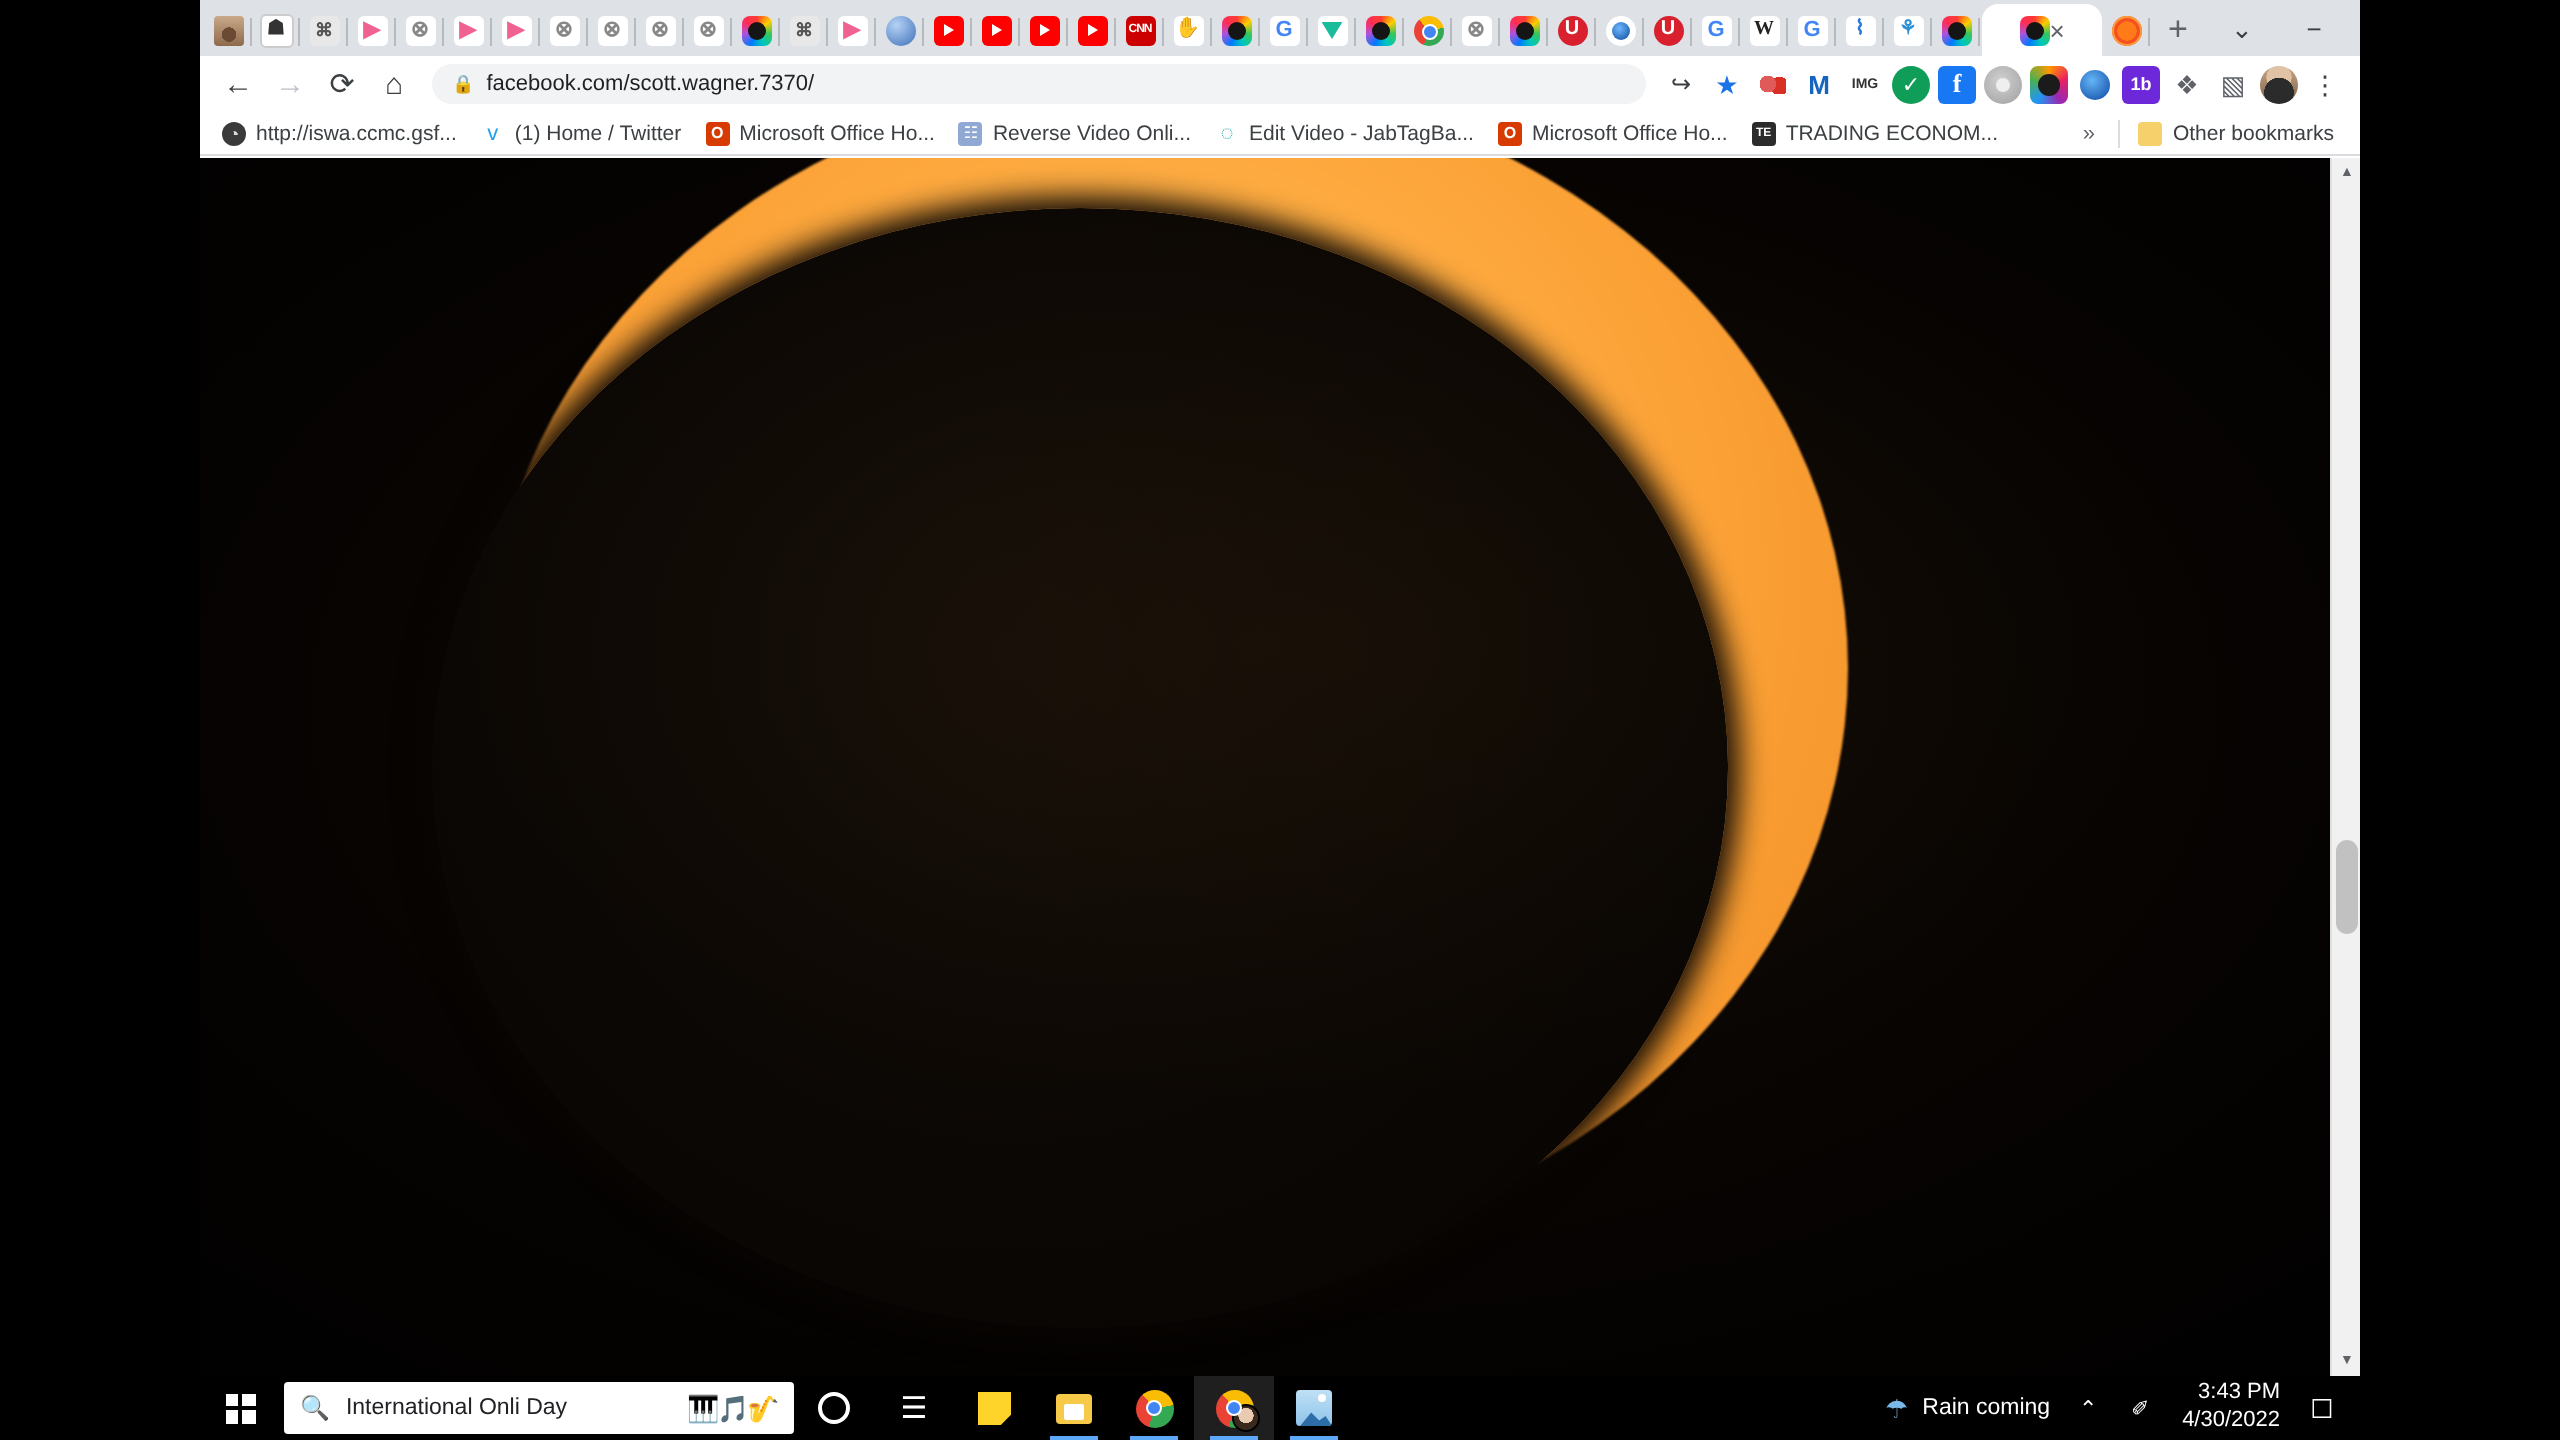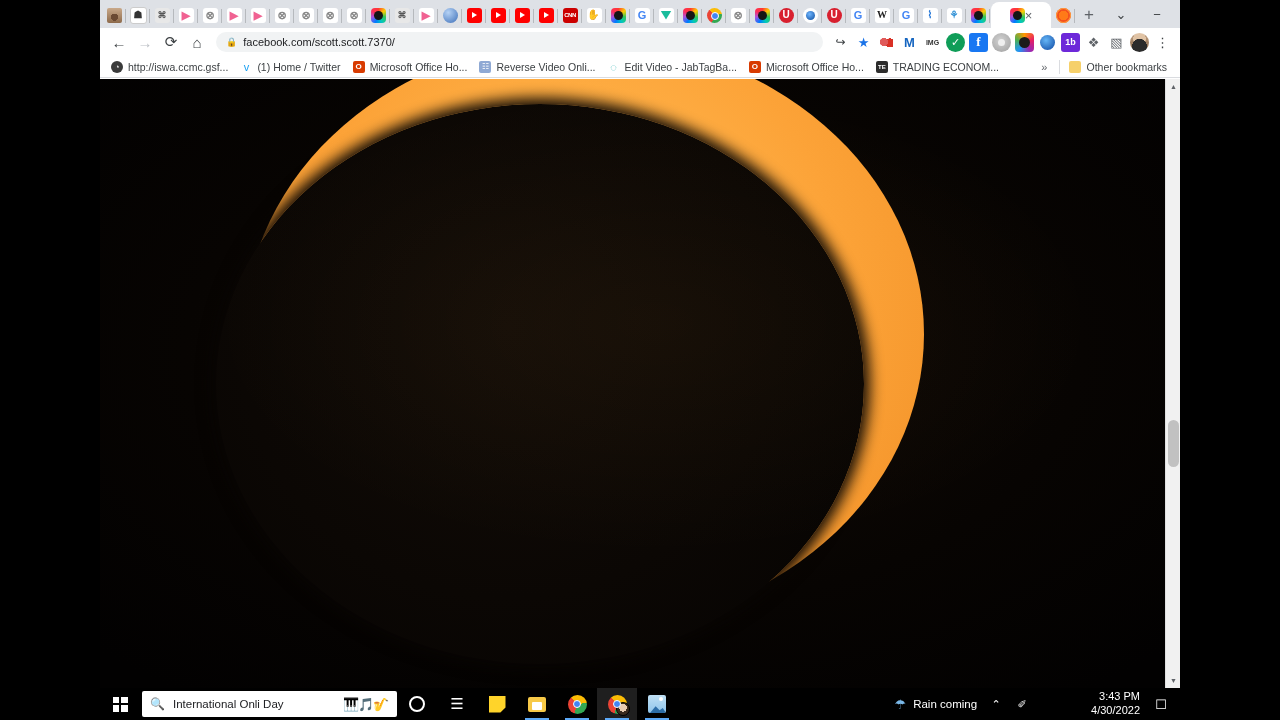--- a/index.html
+++ b/index.html
@@ -307,21 +307,21 @@
 
   #tray { margin-left:auto; display:flex; align-items:center; height:32px; padding-right:6px;}
   #weather { display:flex; align-items:center; height:32px; padding:0 6px;}
   #weather-icon { font-size:13px; margin-right:7px; color:#7ab8e8;}
   #weather-text { font-size:11.5px; color:#ffffff; white-space:nowrap;}
   .tray-btn { width:26px;height:32px;display:flex;align-items:center;justify-content:center;
               font-size:11px;color:#ffffff;}
   #clock { display:flex; flex-direction:column; align-items:flex-end; justify-content:center;
            height:32px; padding:0 8px; line-height:1.25;}
   #clock-time { font-size:11px; color:#ffffff;}
-  #clock-date { font-size:11px; color:#ffffff;margin-left:48px;}
+  #clock-date { font-size:11px; color:#ffffff;}
   #action-center { width:26px;height:32px;display:flex;align-items:center;justify-content:center;
                    font-size:13px;color:#ffffff;}
 </style>
 </head>
 <body>
 
 <div id="screen">
 
   <div id="browser-window">
 
@@ -460,21 +460,21 @@
     </div>
 
     <div id="toolbar">
       <div class="nav-btn">←</div>
       <div class="nav-btn disabled">→</div>
       <div class="nav-btn">⟳</div>
       <div class="nav-btn">⌂</div>
 
       <div id="omnibox">
         <span id="lock-icon">🔒</span>
-        <span id="url-text" title="facebook.com/scott.wagner.7370/">facebook.com/scott.scott.7370/</span>
+        <span id="url-text" title="facebook.com/scott.wagner.7370/">facebook.com/scott.wagner.7370/</span>
       </div>
 
       <div id="ext-container" style="display:flex;align-items:center;">
           <span class="ext-icon ei-share">↪</span>
           <span class="ext-icon ei-star">★</span>
           <span class="ext-icon ei-red"></span>
           <span class="ext-icon ei-m">M</span>
           <span class="ext-icon ei-img">IMG</span>
           <span class="ext-icon ei-check">✓</span>
           <span class="ext-icon ei-fb">f</span>

